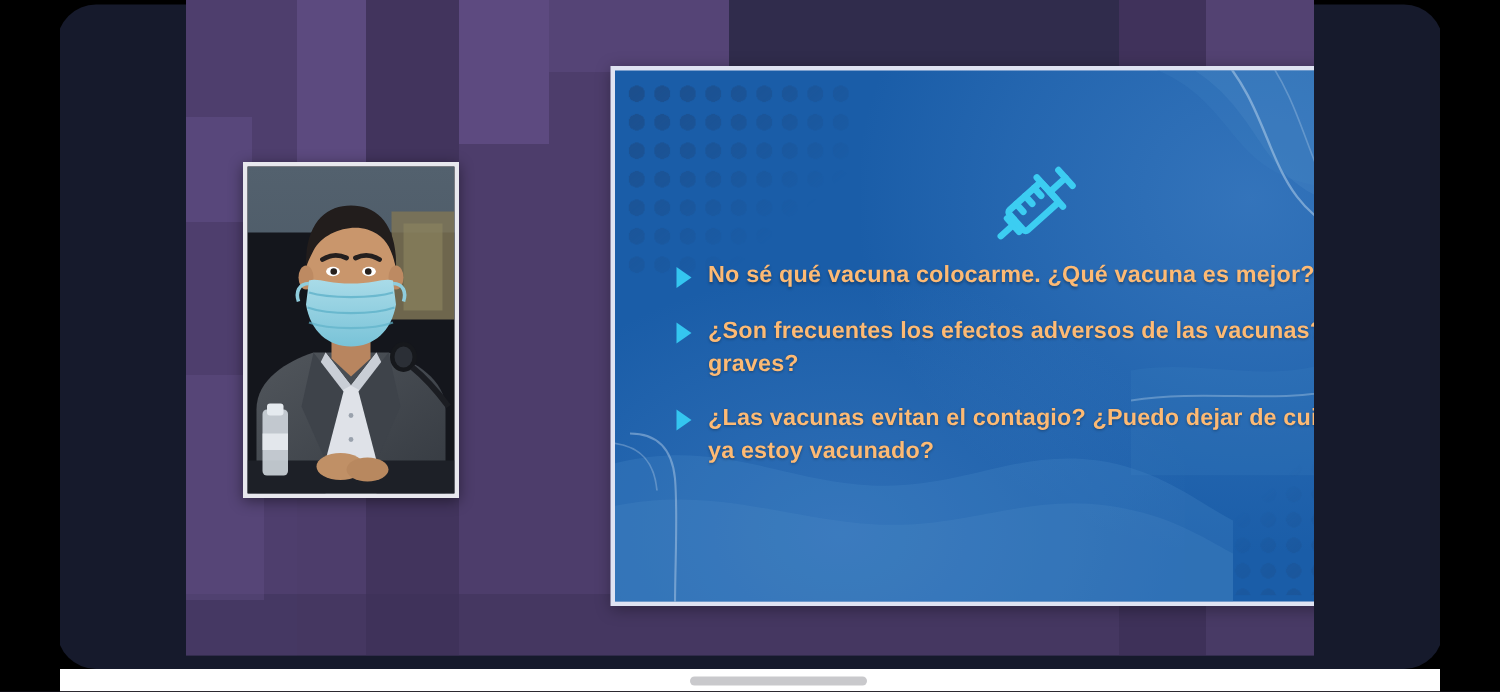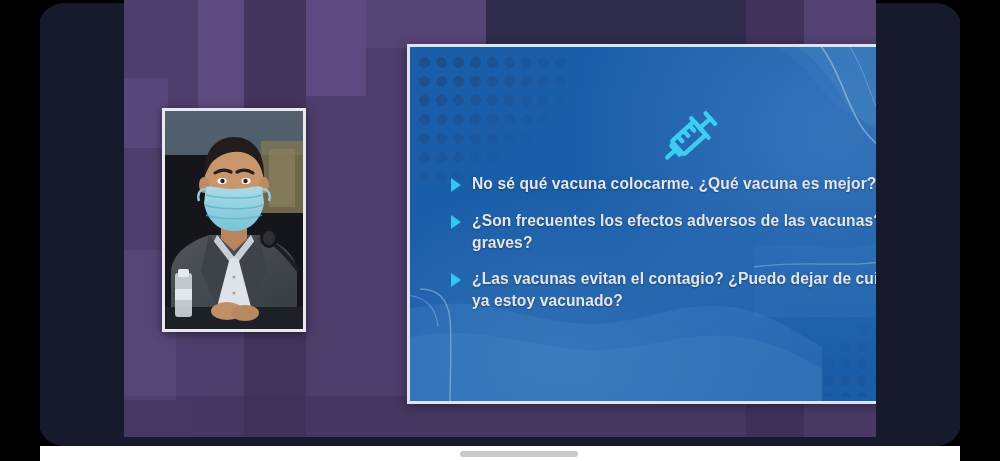--- a/index.html
+++ b/index.html
@@ -150,21 +150,21 @@
   .tri {
     flex: 0 0 auto;
     width: 0; height: 0;
     border-left: 10px solid #34c6f0;
     border-top: 7px solid transparent;
     border-bottom: 7px solid transparent;
     margin-top: 5px;
     margin-right: 11px;
   }
   .btext {
-    color: #e5e5e5;
+    color: #fdba74;
     font-size: 15.6px;
     line-height: 1.40;
     font-weight: bold;
     letter-spacing: .1px;
     text-shadow: 0 1px 2px rgba(0,0,0,.32);
   }
 
   
   .webcam {
     position: absolute;

